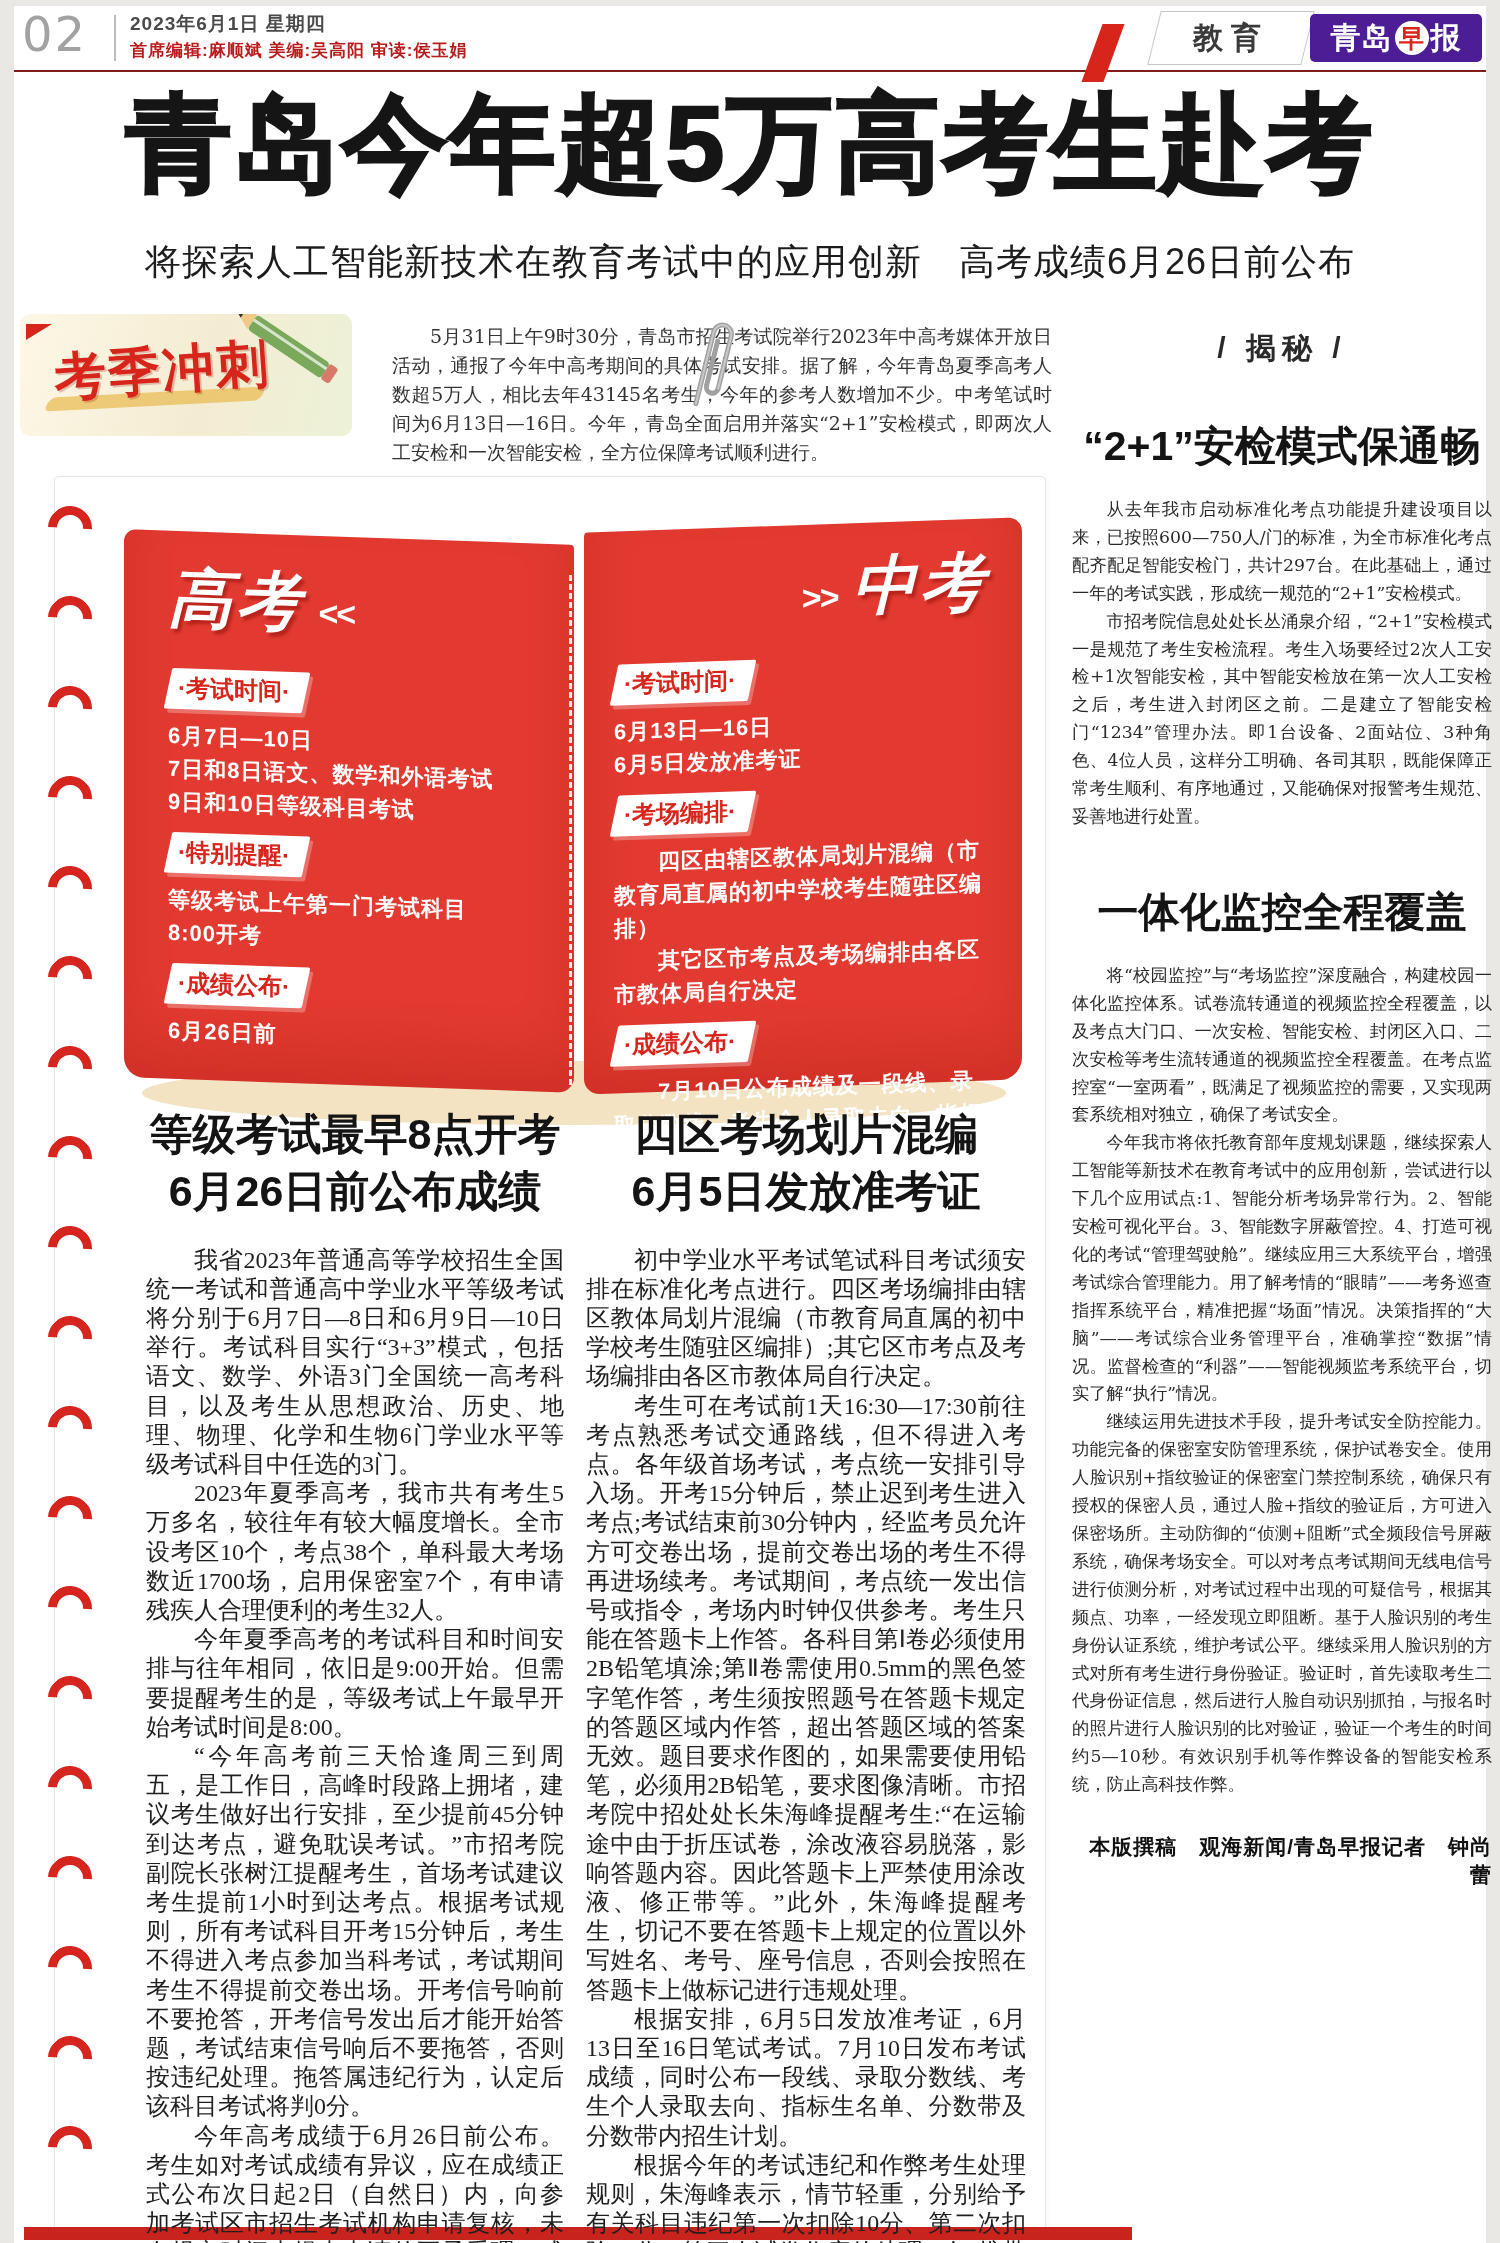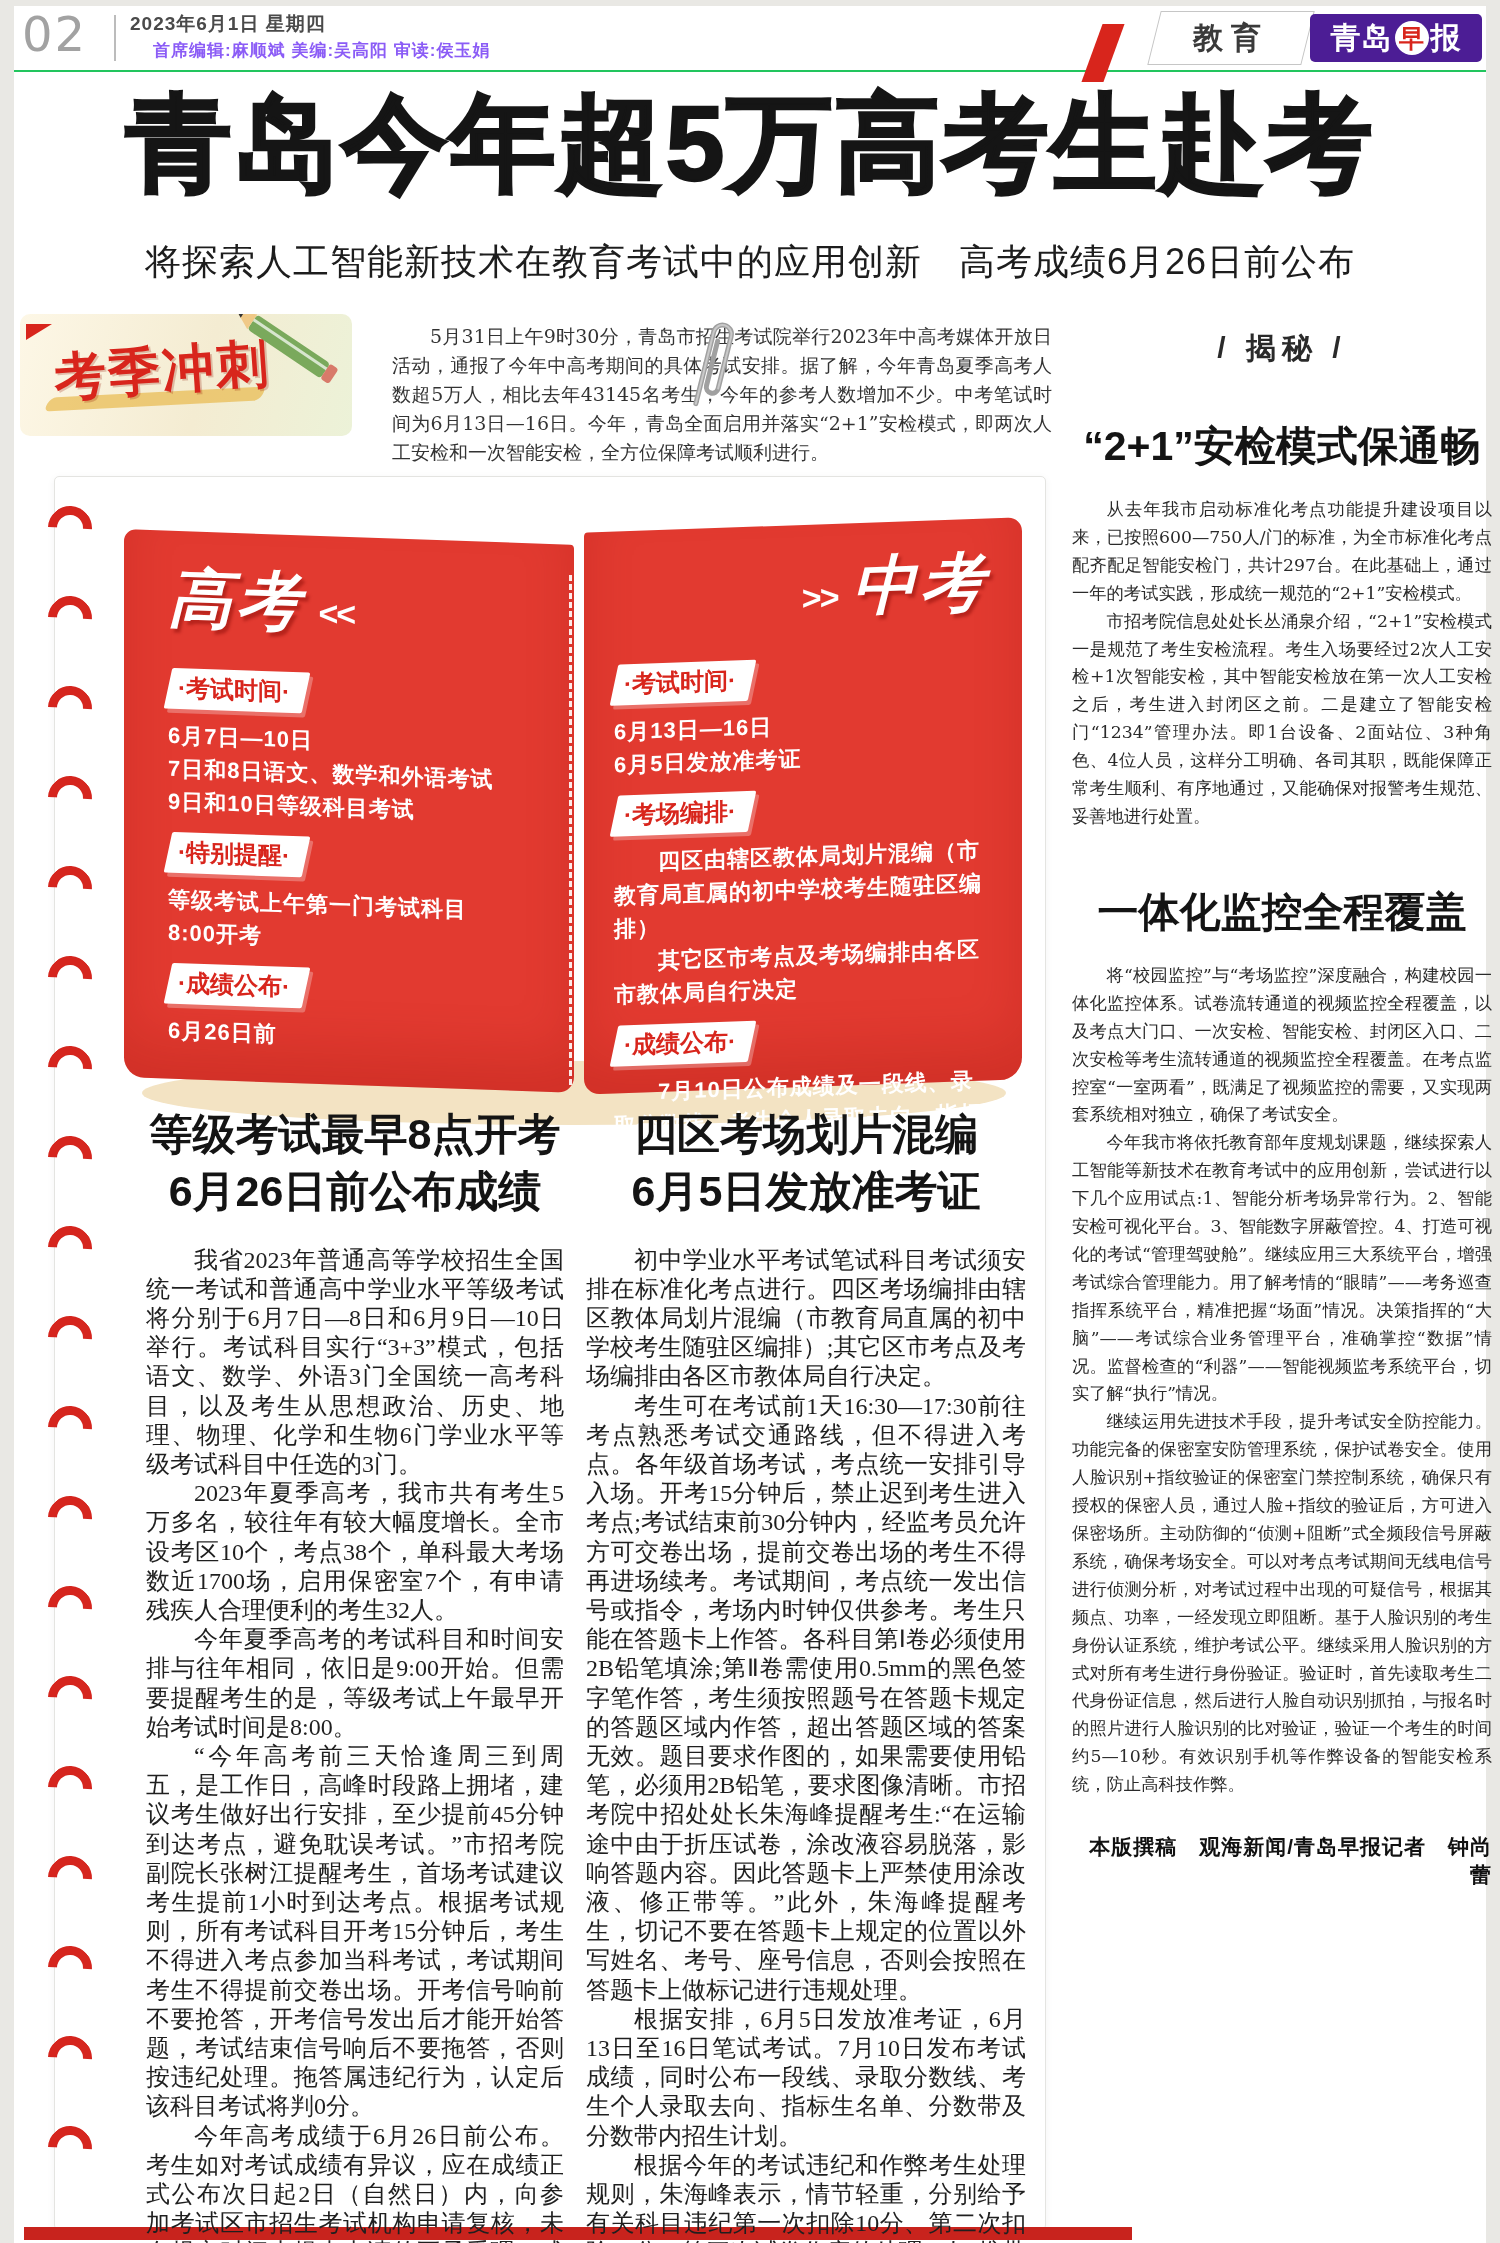--- a/index.html
+++ b/index.html
@@ -5,25 +5,25 @@
   html,body{margin:0;padding:0;}
   body{
     width:1500px;height:2243px;position:relative;
     background:#e9e8e4;
     font-family:"Liberation Sans",sans-serif;
     overflow:hidden;
   }
   .paper{position:absolute;left:14px;top:6px;width:1472px;height:2237px;background:#ffffff;}
 
   
-  .hdr{position:absolute;left:0;top:0;width:100%;height:64px;background:#fff;border-bottom:2px solid #22c55e;}
+  .hdr{position:absolute;left:0;top:0;width:100%;height:64px;background:#fff;border-bottom:2px solid #7f1d1d;}
   .hdr-num{position:absolute;left:8px;top:0px;font-size:48px;color:#a2a2a2;font-family:"DejaVu Sans",sans-serif;letter-spacing:2px;}
   .hdr-div{position:absolute;left:100px;top:9px;width:2px;height:46px;background:#bcbcbc;}
   .hdr-date{position:absolute;left:116px;top:5px;font-size:19px;font-weight:bold;color:#4a4a4a;letter-spacing:1px;}
-  .hdr-editors{position:absolute;left:116px;top:33px;font-size:17px;font-weight:bold;color:#8b5cf6;letter-spacing:1px;margin-left:23px;}
+  .hdr-editors{position:absolute;left:116px;top:33px;font-size:17px;font-weight:bold;color:#b91c1c;letter-spacing:1px;}
   .hdr-slash{position:absolute;left:1078px;top:18px;width:22px;height:58px;background:#d8251c;transform:skewX(-20deg);z-index:3;}
   .hdr-section{position:absolute;left:1140px;top:5px;width:152px;height:52px;background:#fff;border:1px solid #c6c6c6;transform:skewX(-14deg);z-index:2;display:flex;align-items:center;justify-content:center;}
   .hdr-section span{transform:skewX(14deg);font-size:30px;color:#3a3a3a;letter-spacing:8px;font-weight:bold;}
   .hdr-logo{position:absolute;left:1296px;top:8px;width:172px;height:48px;background:#4c1d95;border-radius:5px;display:flex;align-items:center;justify-content:center;gap:2px;z-index:2;}
   .hdr-logo .t{color:#fff;font-size:30px;font-weight:bold;letter-spacing:1px;}
   .hdr-logo .circ{width:34px;height:34px;border-radius:50%;background:#fff;color:#d8251c;font-size:25px;font-weight:bold;display:flex;align-items:center;justify-content:center;}
 
   
   .headline{position:absolute;left:0;top:78px;width:100%;text-align:center;font-size:106px;line-height:1.12;font-weight:bold;color:#151515;letter-spacing:2px;-webkit-text-stroke:2.5px #151515;}
   .subheadline{position:absolute;left:0;top:232px;width:100%;text-align:center;font-size:36px;color:#1d1d1d;letter-spacing:1px;}

